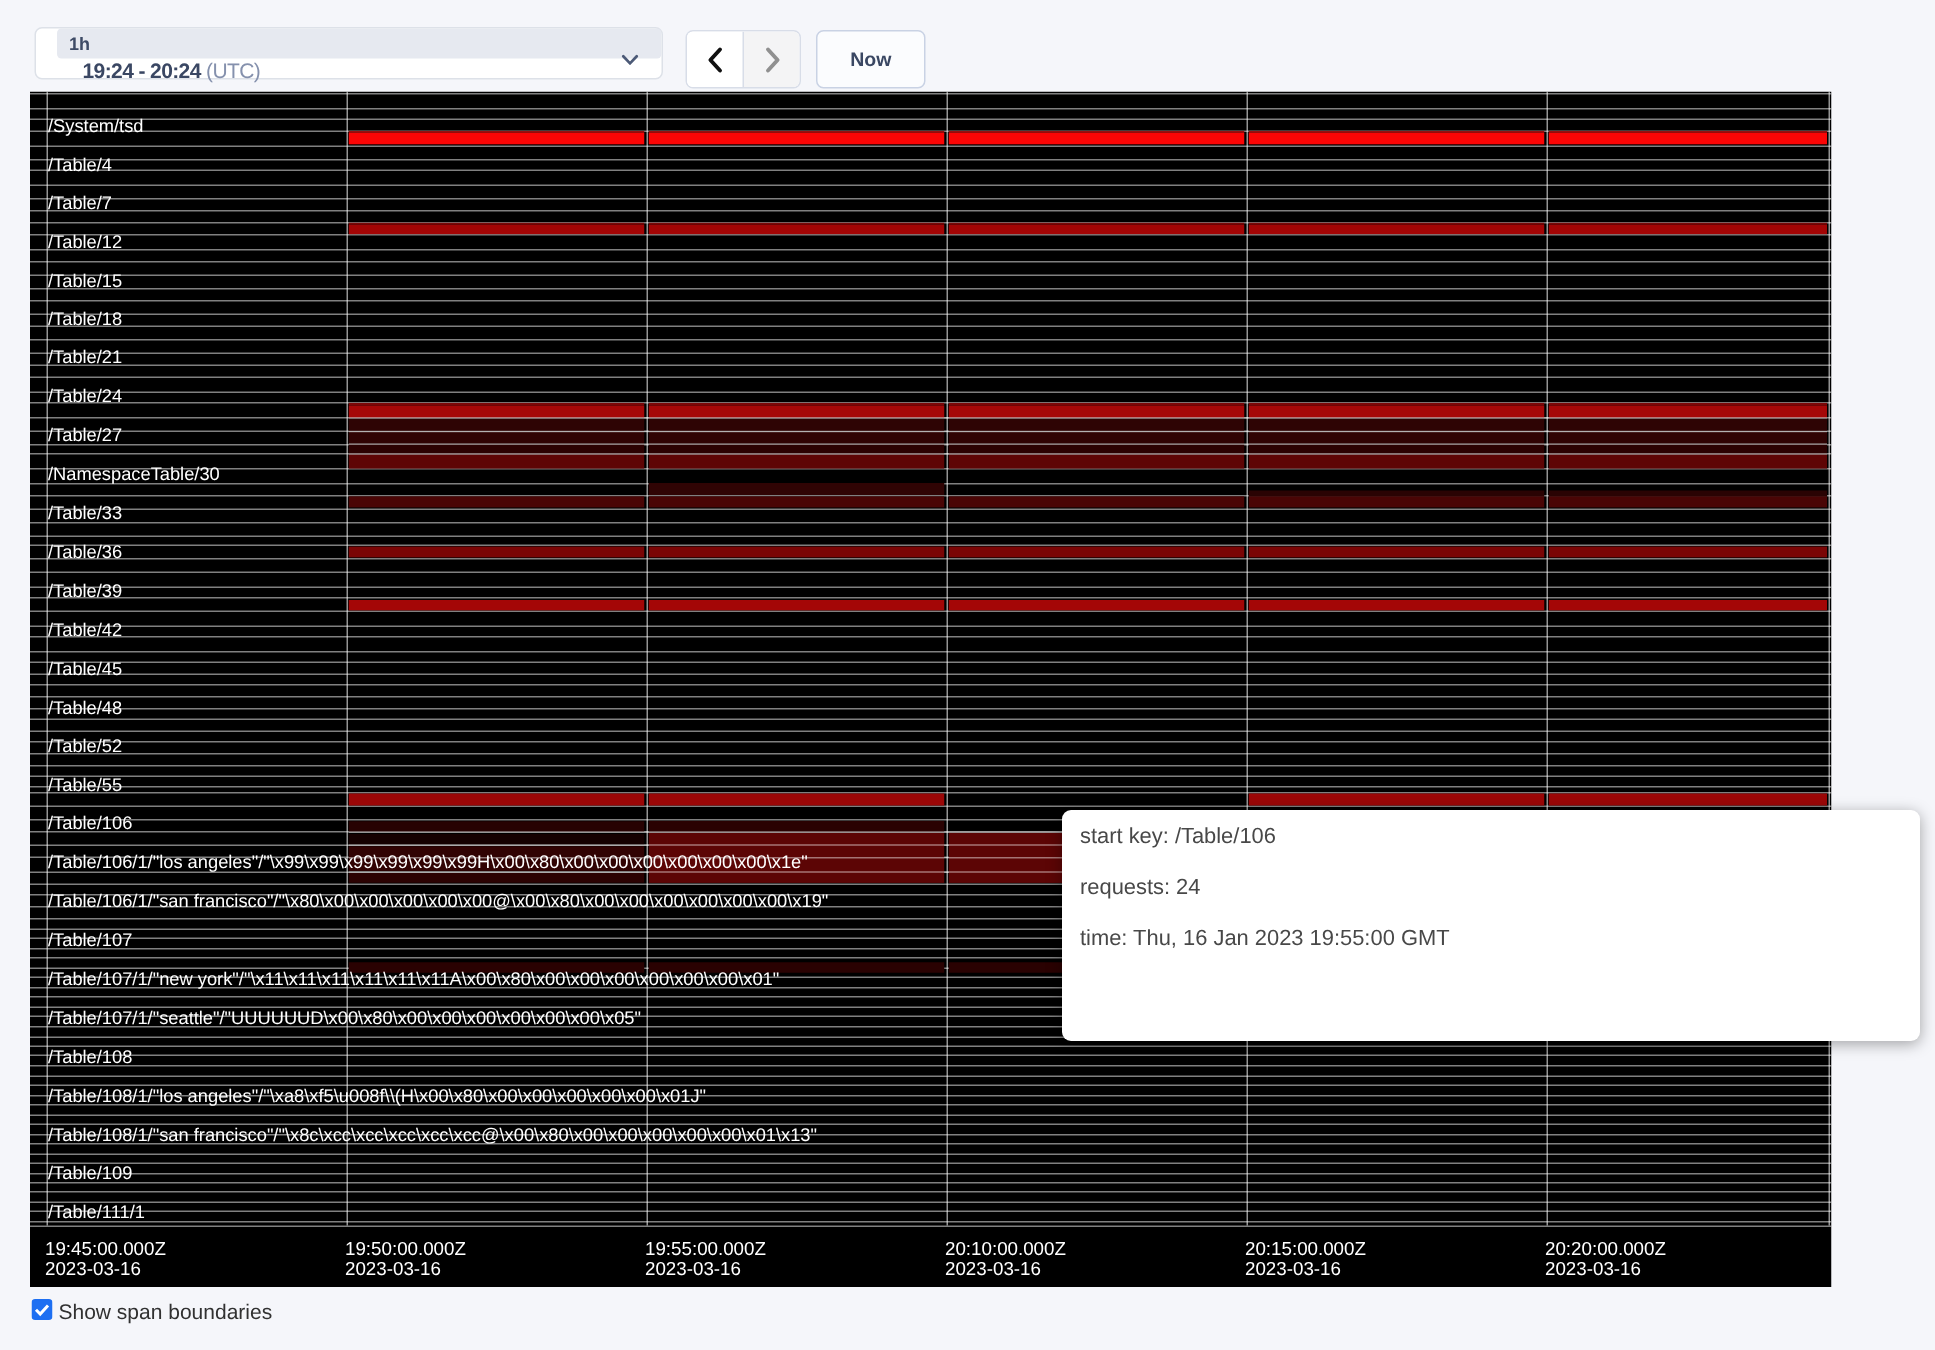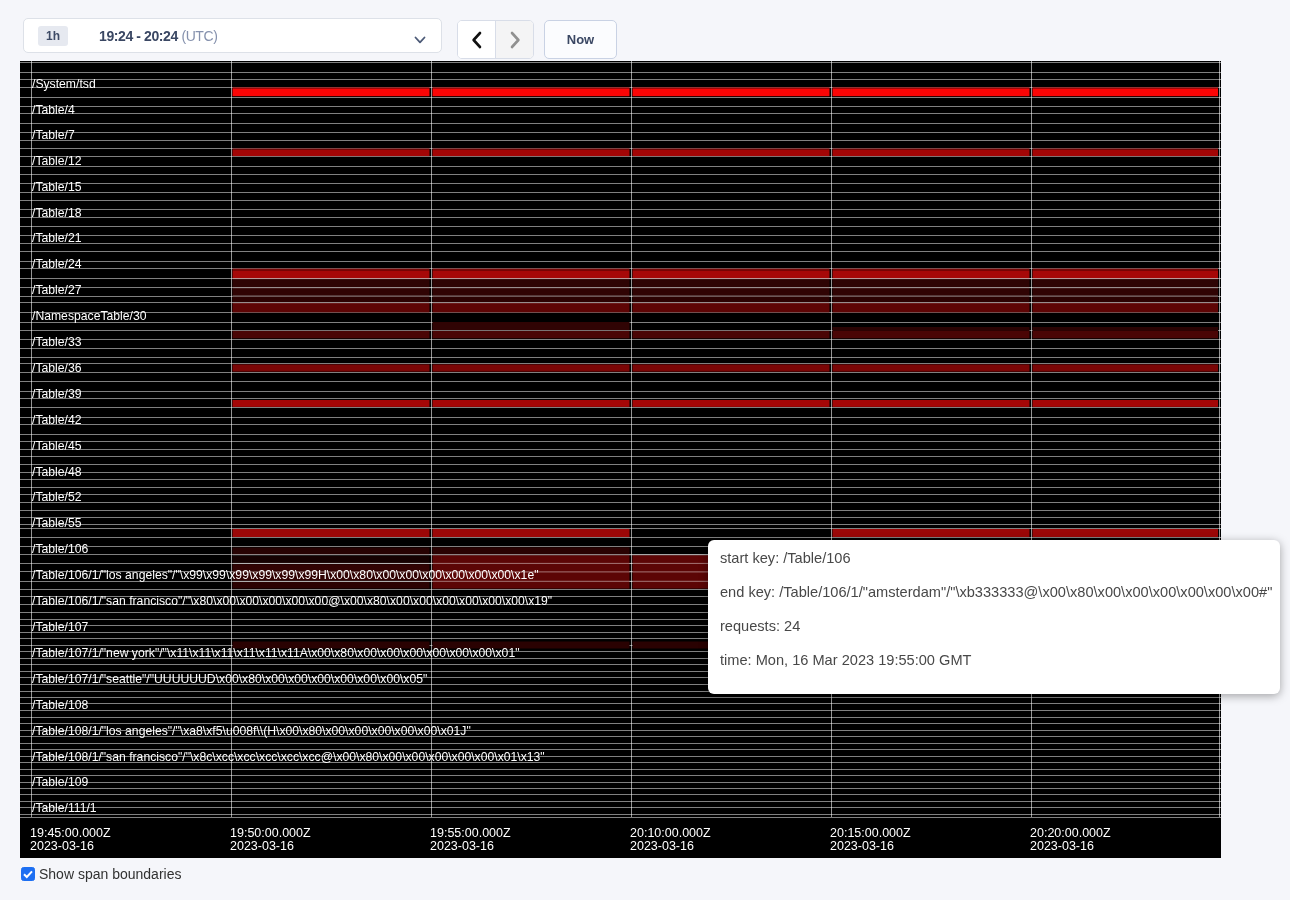--- a/index.html
+++ b/index.html
@@ -1,35 +1,35 @@
 <!DOCTYPE html>
 <html><head><meta charset="utf-8">
 <style>
 html,body{margin:0;padding:0;background:#f5f6fa;width:1290px;height:900px;overflow:hidden;
 font-family:"Liberation Sans",sans-serif;}
 *{box-sizing:border-box}
 .sel{position:absolute;left:23px;top:18px;width:419px;height:35px;background:#fff;
-border:1px solid #dde1e8;border-radius:5px;display:flex;align-items:center;}
+border:1px solid #dde1e8;border-radius:5px;display:flex;flex-direction:column;}
 .badge{margin-left:14px;background:#e6e9f0;border-radius:3px;color:#3e4b66;font-weight:bold;
 font-size:12px;padding:3px 8px;line-height:14px;}
 .trange{margin-left:31px;font-size:14px;letter-spacing:-0.4px;font-weight:bold;color:#3a4763;}
 .utc{font-weight:normal;color:#8591ad;}
 .chev{position:absolute;right:15px;top:14px;}
 .btngrp{position:absolute;left:457px;top:20px;width:77px;height:39px;border:1px solid #d8dde8;
 border-radius:5px;background:#fff;display:flex;overflow:hidden;}
 .btngrp .b1{width:38px;height:100%;display:flex;align-items:center;justify-content:center;background:#fff;border-right:1px solid #d8dde8;}
 .btngrp .b2{flex:1;display:flex;align-items:center;justify-content:center;background:#f4f4f5;}
 .nowbtn{position:absolute;left:544px;top:20px;width:73px;height:39px;border:1px solid #c9d2e4;
 border-radius:5px;background:#fbfcfe;color:#3a4763;font-size:13px;font-weight:bold;
 display:flex;align-items:center;justify-content:center;}
 .tooltip{position:absolute;left:708px;top:540px;width:572px;height:154px;background:#fff;
 border-radius:6px;box-shadow:0 2px 10px rgba(0,0,0,0.35);color:#484848;font-size:14.6px;
 padding:8px 0 16px 12px;line-height:34px;white-space:nowrap;overflow:hidden;}
 .tooltip div{height:34px;line-height:20px;padding-top:0px;margin-bottom:14px;height:20px;}
-.cbrow{position:absolute;left:21px;top:866px;display:flex;align-items:center;color:#313131;font-size:14px;}
+.cbrow{position:absolute;left:21px;top:866px;display:flex;color:#313131;font-size:14px;}
 .cbrow svg{margin-right:4px;}
 </style></head>
 <body>
 <div class="sel">
   <span class="badge">1h</span>
   <span class="trange">19:24 - 20:24 <span class="utc">(UTC)</span></span>
   <svg class="chev" width="12" height="14" viewBox="0 0 12 14">
       <path d="M1.5 4.5 L6 9.3 L10.5 4.5" stroke="#4c5a77" stroke-width="1.8" fill="none" stroke-linecap="round" stroke-linejoin="round"></path>
     </svg>
 </div>
@@ -174,22 +174,21 @@
 <text x="610" y="775.5">20:10:00.000Z</text>
 <text x="610" y="789.0">2023-03-16</text>
 <text x="810" y="775.5">20:15:00.000Z</text>
 <text x="810" y="789.0">2023-03-16</text>
 <text x="1010" y="775.5">20:20:00.000Z</text>
 <text x="1010" y="789.0">2023-03-16</text>
 </g>
 </svg>
 <div class="tooltip">
   <div>start key: /Table/106</div>
-  <div>end key: /Table/106/1/"amsterdam"/"\xb333333@\x00\x80\x00\x00\x00\x00\x00\x00#"</div>
   <div>requests: 24</div>
-  <div>time: Mon, 16 Mar 2023 19:55:00 GMT</div>
+  <div>time: Thu, 16 Jan 2023 19:55:00 GMT</div>
 </div>
 <div class="cbrow">
   <svg width="14" height="14" viewBox="0 0 14 14">
       <rect x="0.5" y="0.5" width="13" height="13" rx="2" fill="#1d6ff2" stroke="#1d6ff2"></rect>
       <path d="M3 7.2 L5.8 10 L11 4.4" stroke="#fff" stroke-width="2" fill="none"></path>
     </svg>
   <span>Show span boundaries</span>
 </div>
 </body></html>

